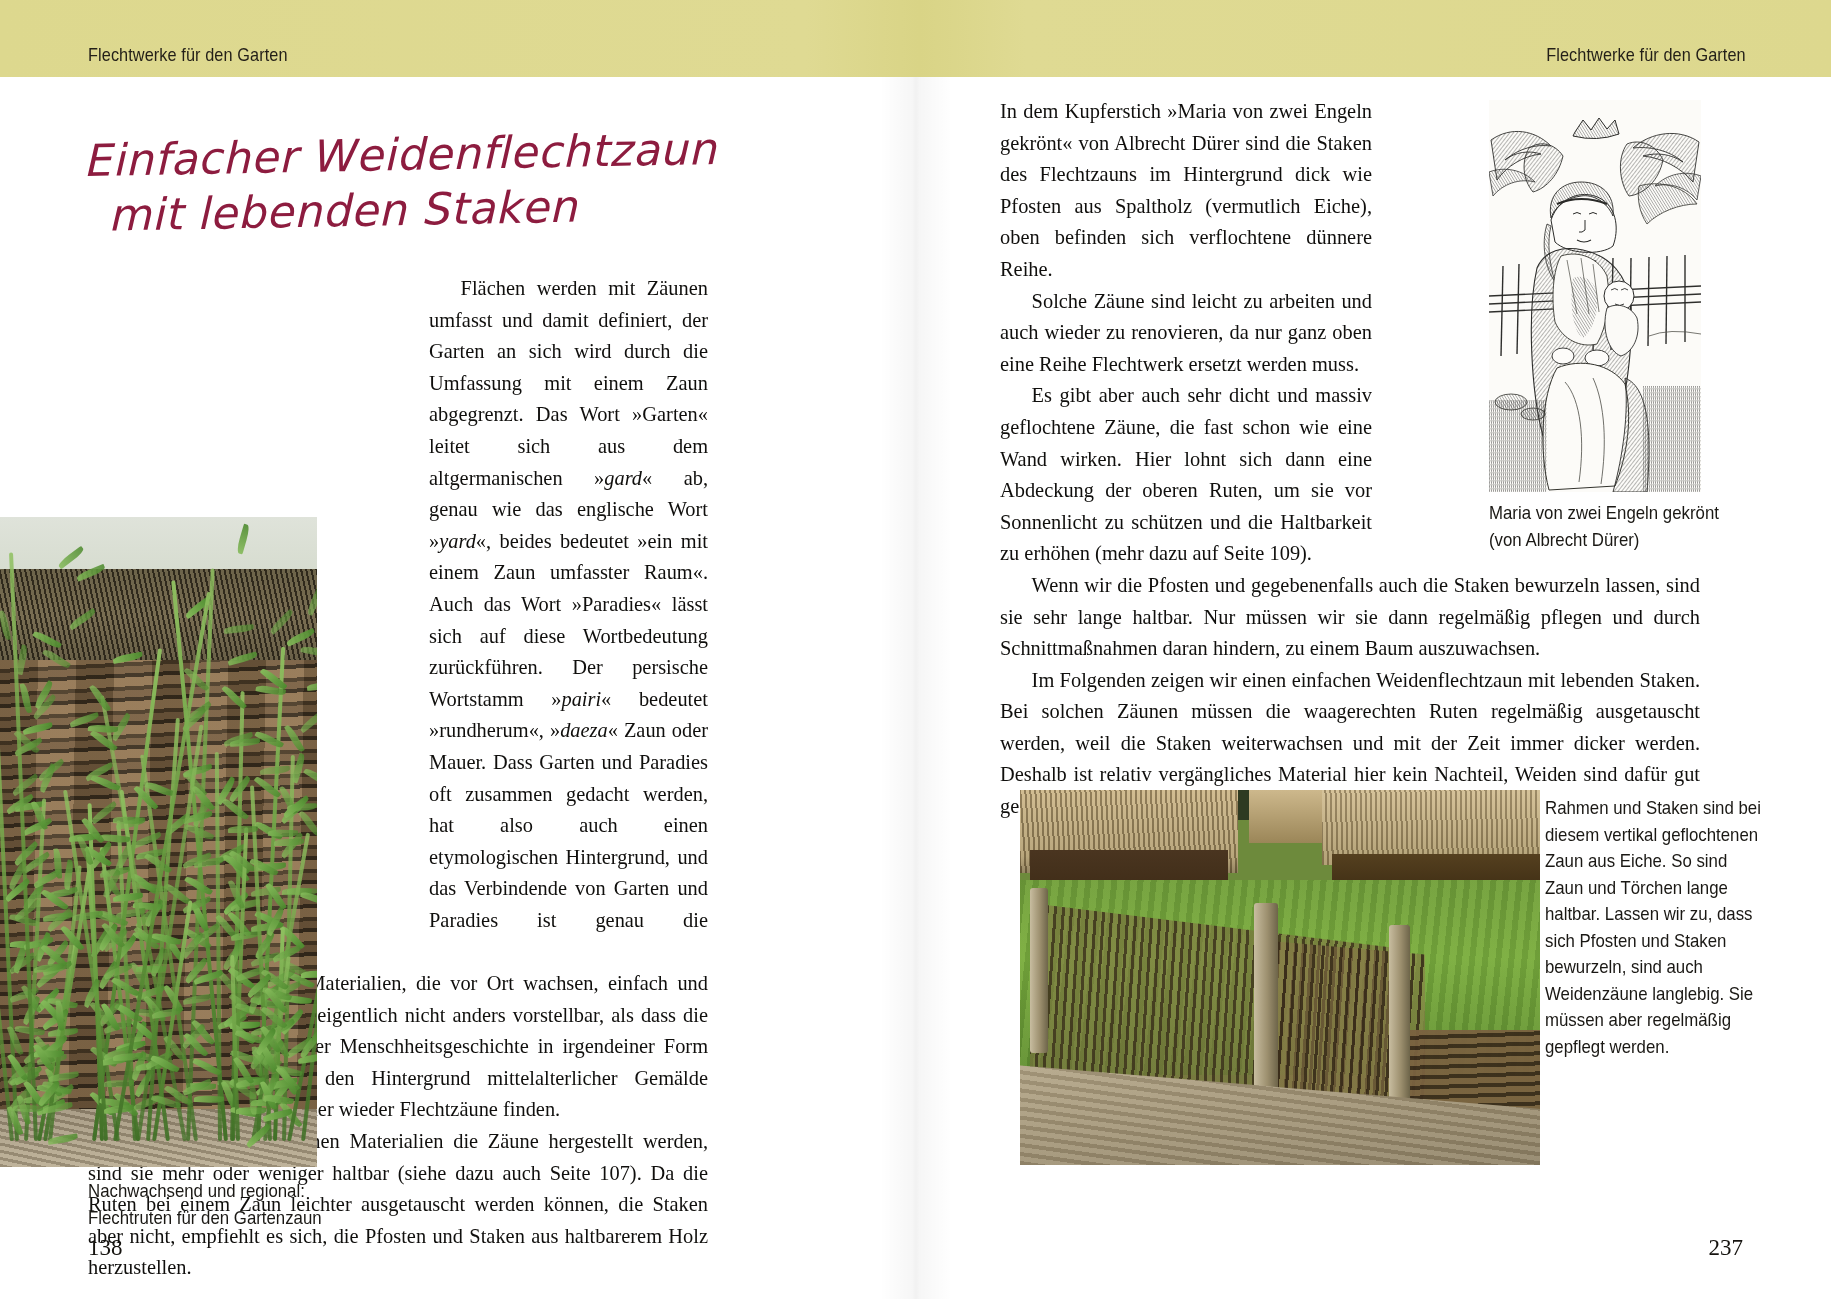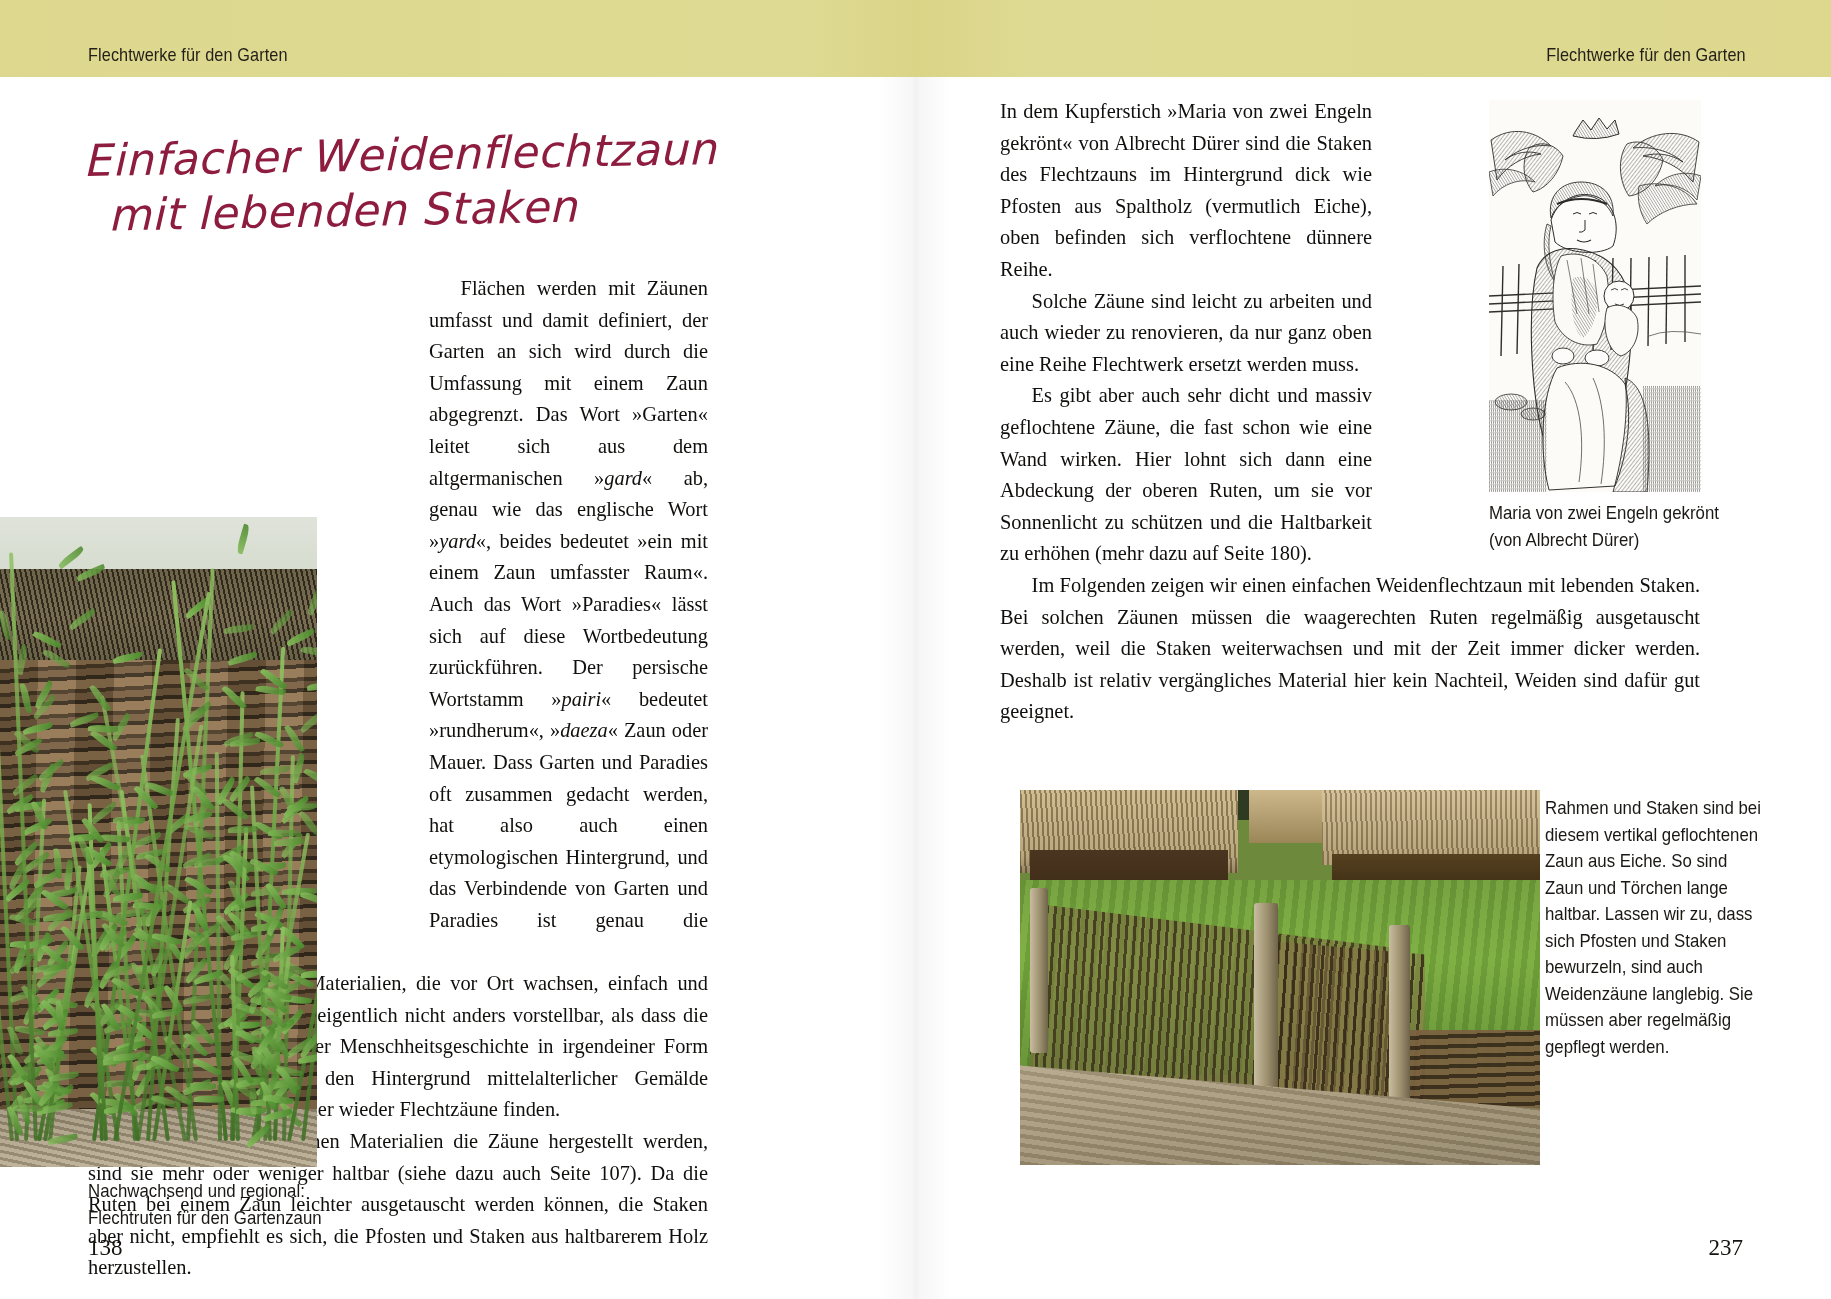--- a/index.html
+++ b/index.html
@@ -576,21 +576,22 @@
   </div>
 
   <div class="page right">
     <div class="folio right">237</div>
   </div>
 
   <div class="rp-text body">
     <div class="duerer-float"></div>
     <p class="noind">In dem Kupferstich »Maria von zwei Engeln gekrönt« von Albrecht Dürer sind die Staken des Flechtzauns im Hintergrund dick wie Pfosten aus Spaltholz (vermutlich Eiche), oben befinden sich verflochtene dünnere Reihe.</p>
     <p>Solche Zäune sind leicht zu arbeiten und auch wieder zu renovieren, da nur ganz oben eine Reihe Flechtwerk ersetzt werden muss.</p>
-    <p>Es gibt aber auch sehr dicht und massiv geflochtene Zäune, die fast schon wie eine Wand wirken. Hier lohnt sich dann eine Abdeckung der oberen Ruten, um sie vor Sonnenlicht zu schützen und die Haltbarkeit zu erhöhen (mehr dazu auf Seite 180).</p>
+    <p>Es gibt aber auch sehr dicht und massiv geflochtene Zäune, die fast schon wie eine Wand wirken. Hier lohnt sich dann eine Abdeckung der oberen Ruten, um sie vor Sonnenlicht zu schützen und die Haltbarkeit zu erhöhen (mehr dazu auf Seite 109).</p>
+    <p>Wenn wir die Pfosten und gegebenenfalls auch die Staken bewurzeln lassen, sind sie sehr lange haltbar. Nur müssen wir sie dann regelmäßig pflegen und durch Schnittmaßnahmen daran hindern, zu einem Baum auszuwachsen.</p>
     <p>Im Folgenden zeigen wir einen einfachen Weidenflechtzaun mit lebenden Staken. Bei solchen Zäunen müssen die waagerechten Ruten regelmäßig ausgetauscht werden, weil die Staken weiterwachsen und mit der Zeit immer dicker werden. Deshalb ist relativ vergängliches Material hier kein Nachteil, Weiden sind dafür gut geeignet.</p>
   </div>
 
   <div class="photo-duerer">
     <div class="dz-sky"></div>
     <svg viewBox="0 0 212 392" preserveAspectRatio="none">
       <defs>
         <pattern id="hatch" width="3" height="3" patternUnits="userSpaceOnUse" patternTransform="rotate(38)">
           <line x1="0" y1="0" x2="0" y2="3" stroke="#4a4a48" stroke-width="0.8"></line>
         </pattern>

